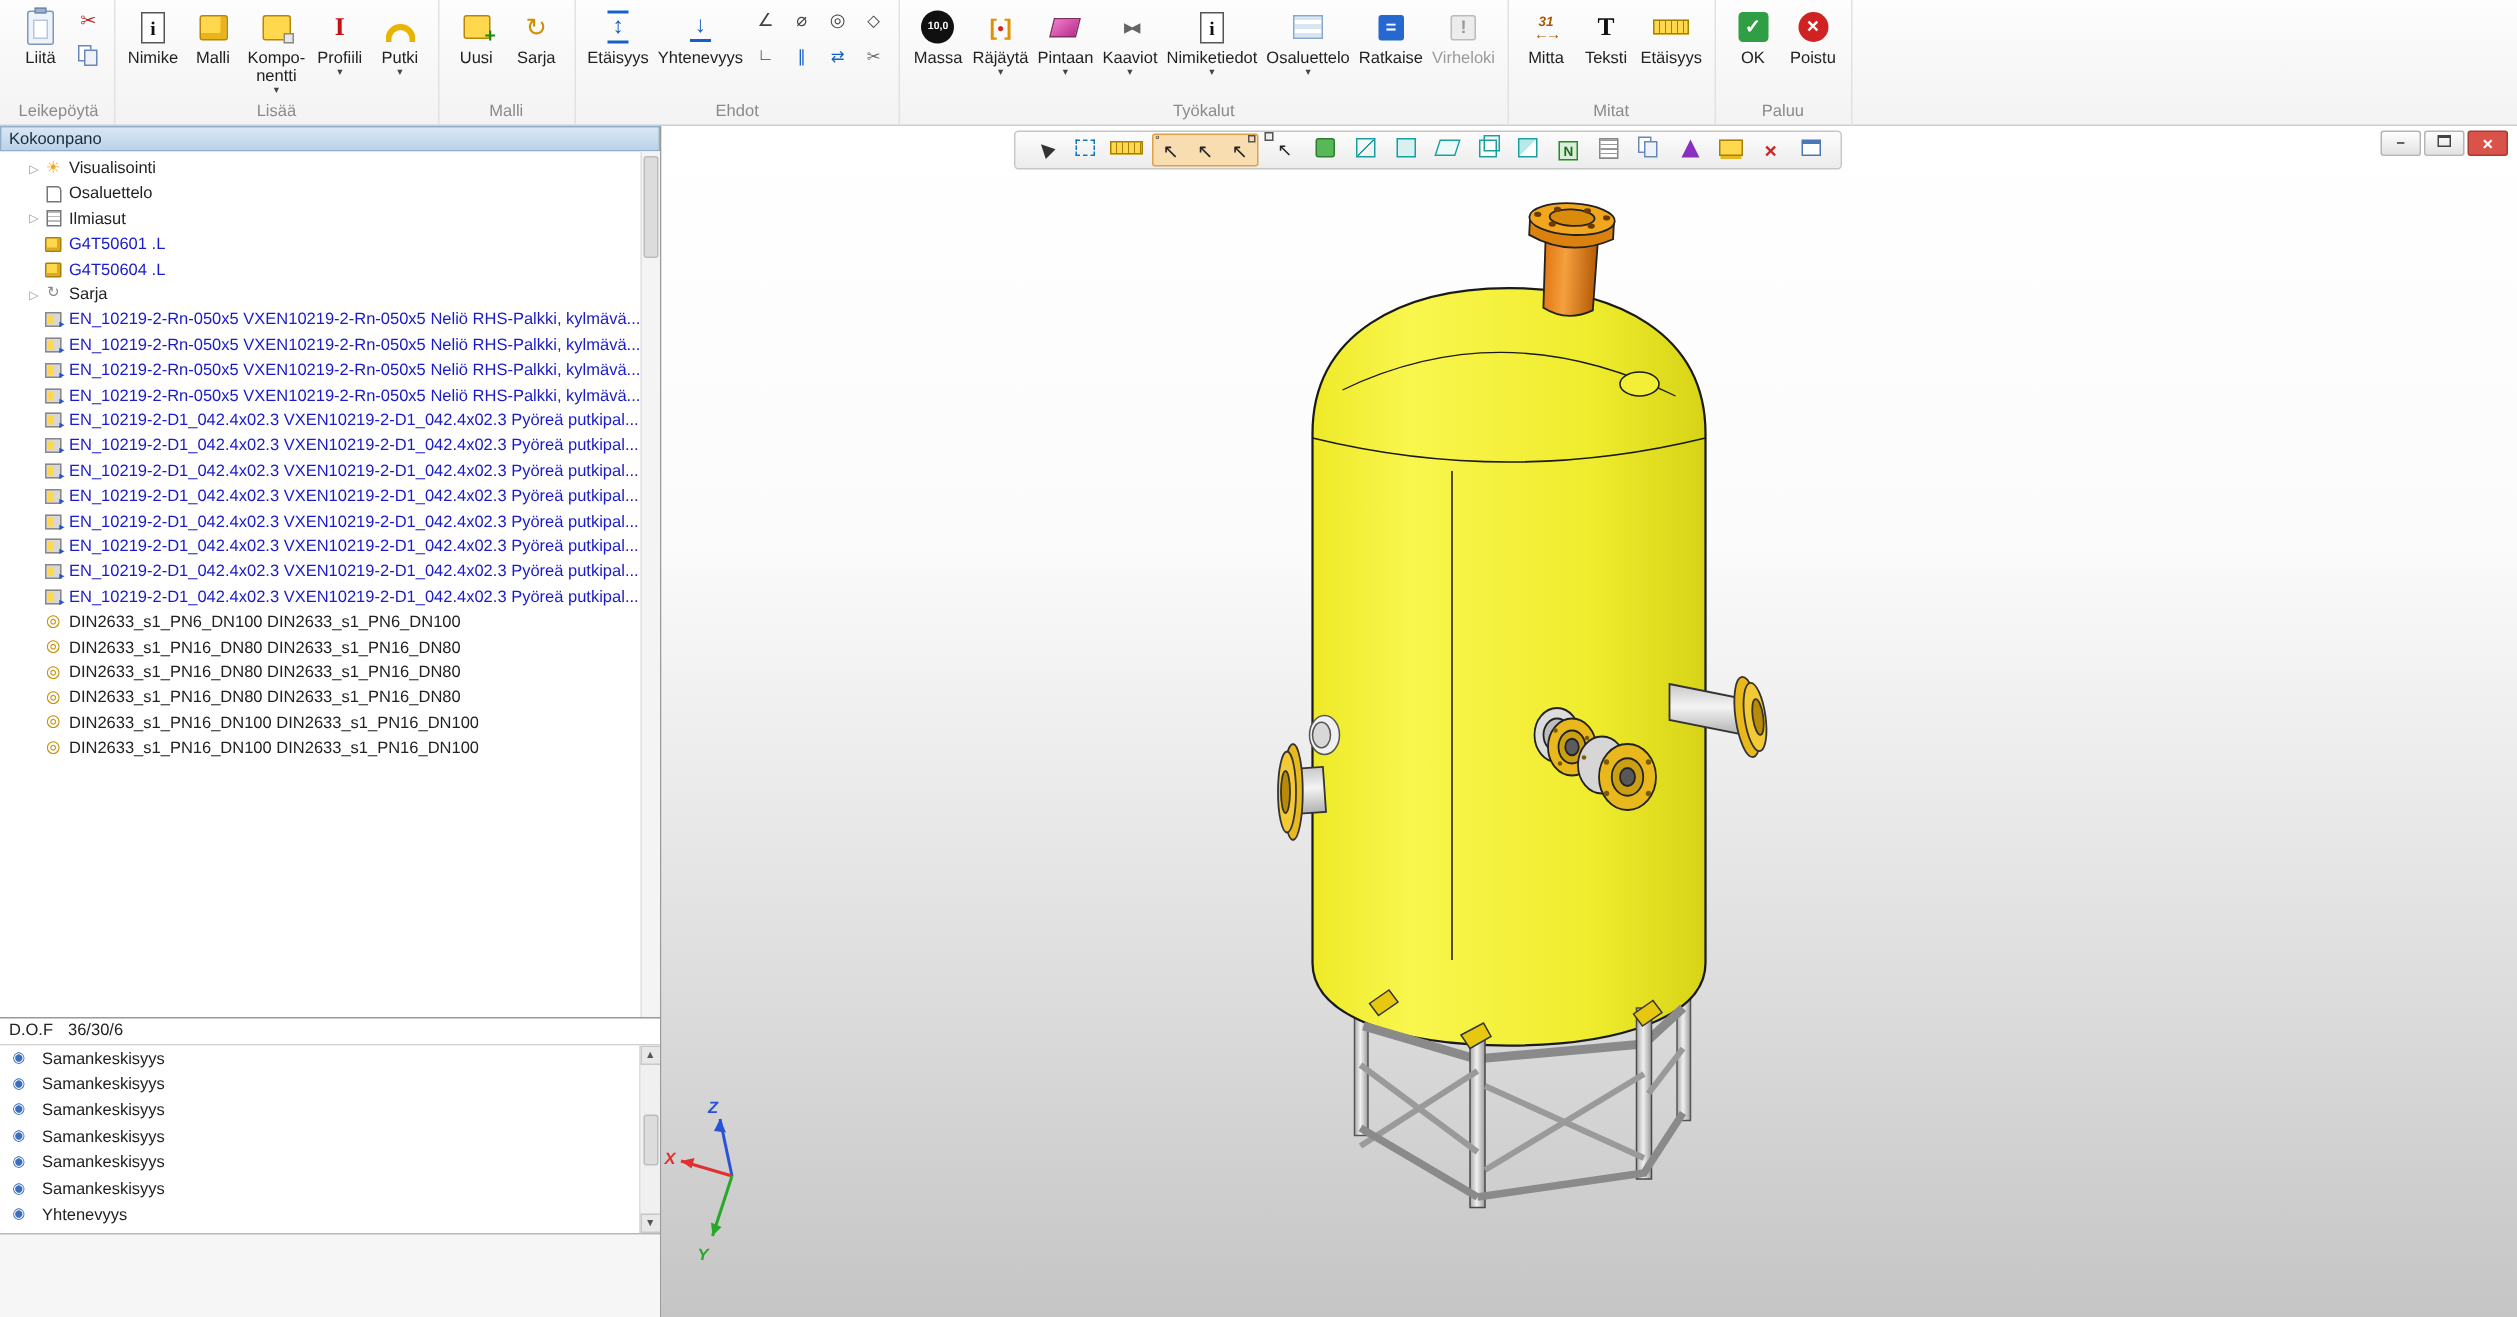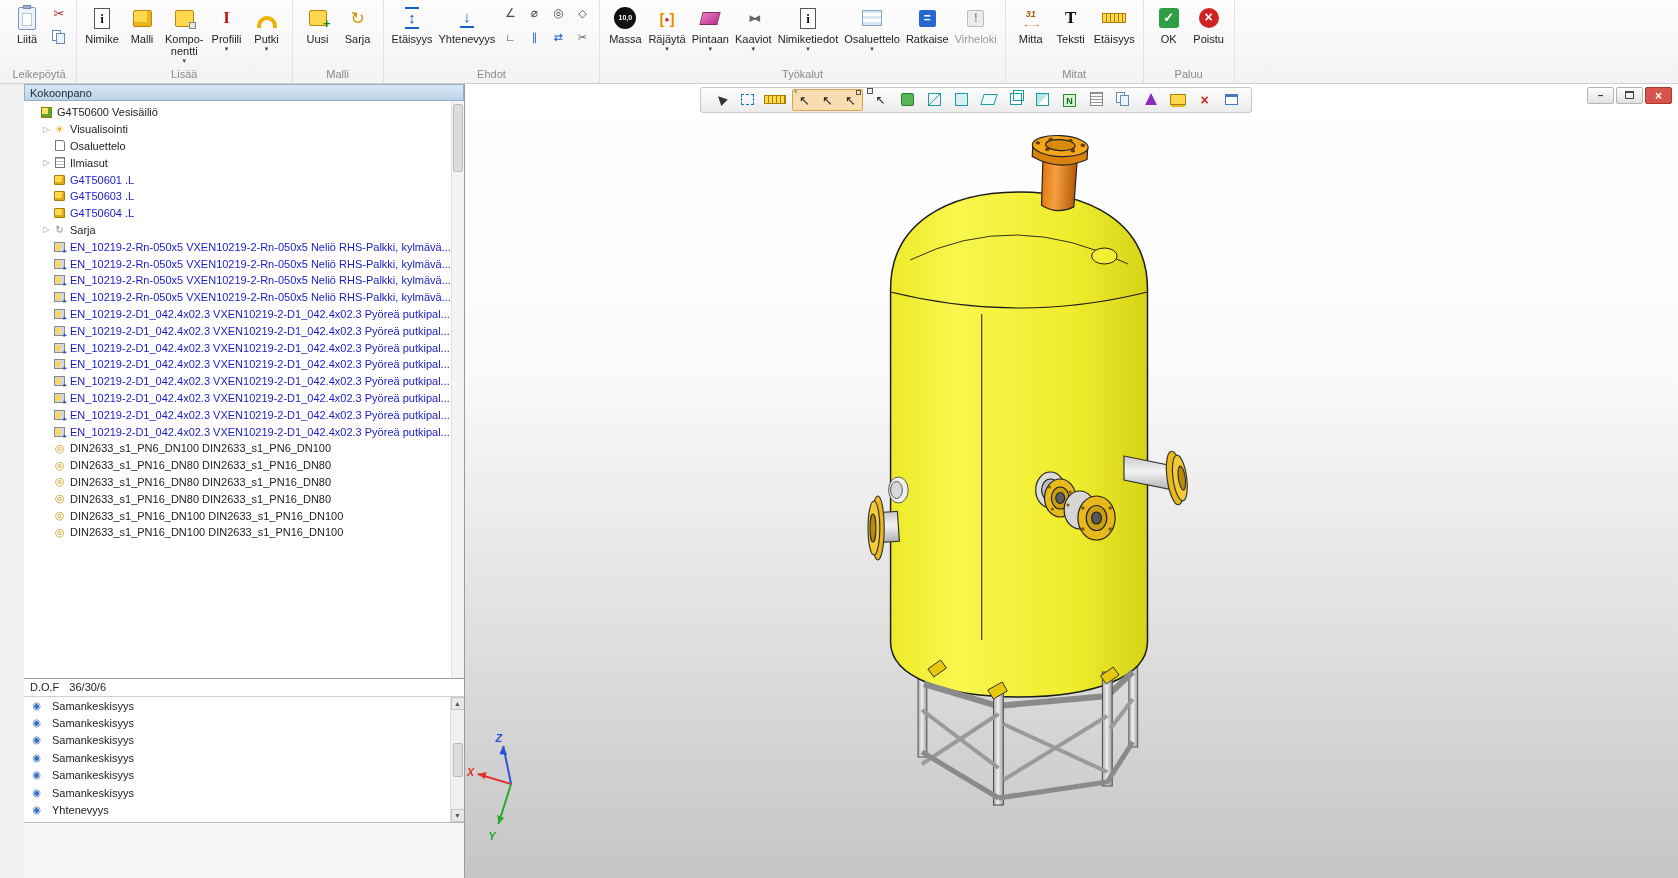--- a/index.html
+++ b/index.html
@@ -18,21 +18,21 @@
   .ric { height:28px; display:flex; align-items:center; justify-content:center; }
   .rlabel { line-height:12px; text-align:center; white-space:pre-line; }
   .caret { font-size:7px; color:#444; line-height:6px; }
   .rbtn.small { min-width:24px; padding:2px; }
   .rbtn.small .ric { height:20px; }
   .smallcol { display:flex; flex-direction:column; flex-wrap:wrap; height:54px; align-content:flex-start; }
   .rbtn.disabled { color:#9a9a9a; }
   .rgroup-label { text-align:center; color:#8a8a8a; padding:1px 2px 3px; }
 
   
-  .main { display:flex; height:794px;margin-left:24px; }
+  .main { display:flex; height:794px; }
 
   
   .left-panel { width:441px; background:#f0f0f0; border-right:1px solid #9a9a9a; display:flex; flex-direction:column; }
   .panel-header { height:17px; background:linear-gradient(#dcead6,#bcd6ef); background:linear-gradient(#d9e7f4,#bcd2e8); border:1px solid #8fb0cc; font-size:11px; padding:2px 5px; color:#1a2a3a; }
   .tree { height:578px; background:#fff; border-bottom:1px solid #9a9a9a; position:relative; overflow:hidden; padding-top:3px; }
   .tree-row { display:flex; align-items:center; height:16.8px; font-size:11px; white-space:nowrap; cursor:default; }
   .exp { width:11px; flex:none; color:#999; font-size:8px; text-align:center; }
   .ti-wrap { width:15px; flex:none; display:inline-flex; justify-content:center; align-items:center; margin-right:3px; }
   .tlabel { overflow:hidden; white-space:nowrap; }
   .blue .tlabel { color:#1a1ac8; }
@@ -311,27 +311,20 @@
       <div class="rgroup-label">Paluu</div>
     </div>
   </div>
 
 <div class="main">
 
   <div class="left-panel">
     <div class="panel-header">Kokoonpano</div>
 
     <div class="tree">
-      <div class="tree-row" style="padding-left:4px">
-          <span class="exp"></span>
-          <span class="ti-wrap">
-            <span style="display:inline-block;width:11px;height:11px;background:#ffe066;border:1px solid #997700;box-shadow:inset -3px -3px 0 #58a832"></span>
-          </span>
-          <span class="tlabel">G4T50600 Vesisäiliö</span>
-        </div>
         <div class="tree-row" style="padding-left:17px">
           <span class="exp">▷</span>
           <span class="ti-wrap">
             <span style="color:#f5a623;font-size:11px;line-height:11px">☀</span>
           </span>
           <span class="tlabel">Visualisointi</span>
         </div>
         <div class="tree-row" style="padding-left:17px">
           <span class="exp"></span>
           <span class="ti-wrap">
@@ -345,27 +338,20 @@
             <span style="display:inline-block;width:10px;height:11px;border:1px solid #777;background:repeating-linear-gradient(0deg,#fff 0 2px,#bbb 2px 3px)"></span>
           </span>
           <span class="tlabel">Ilmiasut</span>
         </div>
         <div class="tree-row blue" style="padding-left:17px">
           <span class="exp"></span>
           <span class="ti-wrap">
             <span style="display:inline-block;width:11px;height:10px;background:#ffd84d;border:1px solid #a88000;border-radius:1px;box-shadow:inset -2px -2px 0 #e0a820"></span>
           </span>
           <span class="tlabel">G4T50601 .L</span>
-        </div>
-        <div class="tree-row blue" style="padding-left:17px">
-          <span class="exp"></span>
-          <span class="ti-wrap">
-            <span style="display:inline-block;width:11px;height:10px;background:#ffd84d;border:1px solid #a88000;border-radius:1px;box-shadow:inset -2px -2px 0 #e0a820"></span>
-          </span>
-          <span class="tlabel">G4T50603 .L</span>
         </div>
         <div class="tree-row blue" style="padding-left:17px">
           <span class="exp"></span>
           <span class="ti-wrap">
             <span style="display:inline-block;width:11px;height:10px;background:#ffd84d;border:1px solid #a88000;border-radius:1px;box-shadow:inset -2px -2px 0 #e0a820"></span>
           </span>
           <span class="tlabel">G4T50604 .L</span>
         </div>
         <div class="tree-row" style="padding-left:17px">
           <span class="exp">▷</span>

